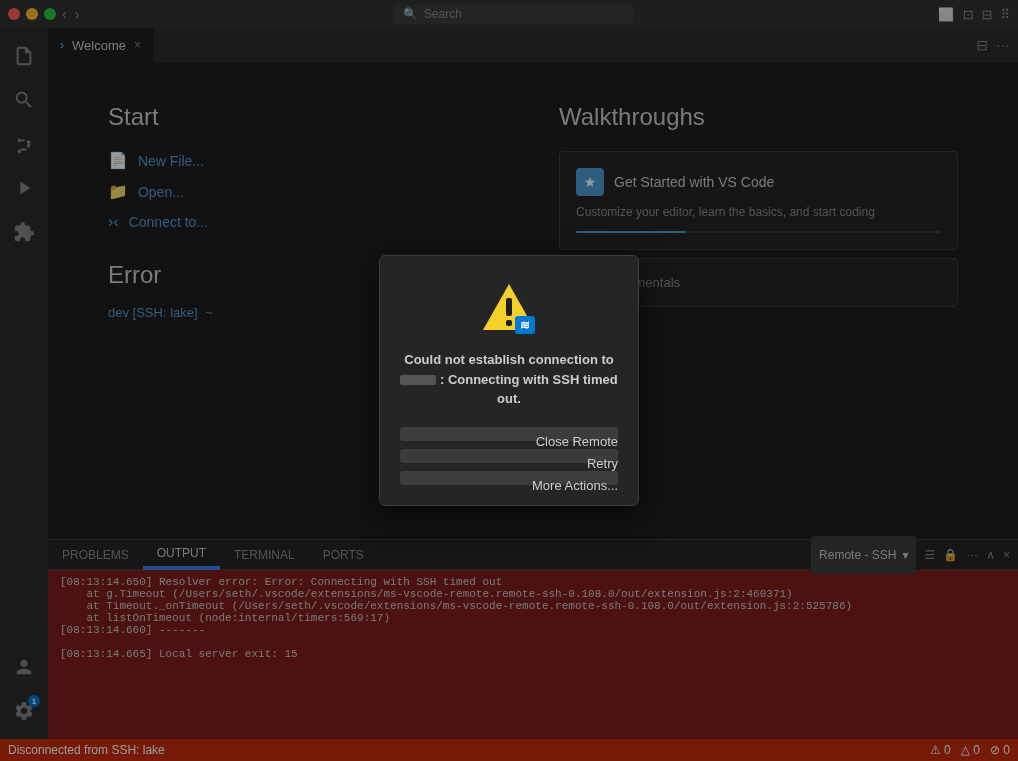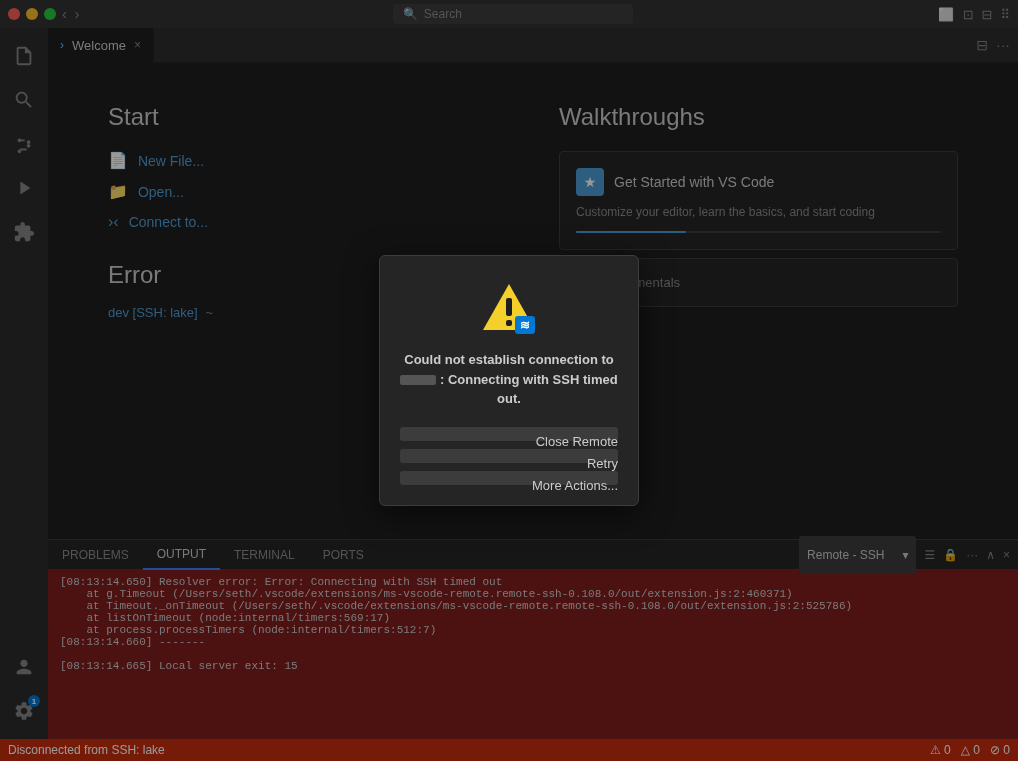--- a/index.html
+++ b/index.html
@@ -278,21 +278,21 @@
       height: 30px;
       display: flex;
       align-items: center;
       padding: 0 14px;
       color: #8c8c8c;
       font-size: 12px;
       cursor: pointer;
     }
     .panel-tab.active {
       color: #cccccc;
-      border-bottom: 2px solid #3b82f6;
+      border-bottom: 4px solid #3b82f6;
     }
     .panel-tab-actions {
       margin-left: auto;
       display: flex;
       align-items: center;
       gap: 8px;
       padding-right: 8px;
       color: #858585;
       font-size: 12px;
     }
@@ -329,21 +329,21 @@
     }
 
     
     .remote-ssh-badge {
       background: #3c3c3c;
       border-radius: 3px;
       padding: 0 8px;
       height: 38px;
       display: flex;
       align-items: center;
-      gap: 18px;
+      gap: 6px;
       font-size: 12px;
       color: #cccccc;
       cursor: pointer;
     }
 
     
     .modal-overlay {
       position: absolute;
       top: 0;
       left: 0;
@@ -544,21 +544,20 @@
           <span>···</span>
           <span>∧</span>
           <span>×</span>
         </div>
       </div>
       <div class="panel-content">
         <div>[08:13:14.650] Resolver error: Error: Connecting with SSH timed out</div>
         <div>&nbsp;&nbsp;&nbsp;&nbsp;at g.Timeout (/Users/seth/.vscode/extensions/ms-vscode-remote.remote-ssh-0.108.0/out/extension.js:2:460371)</div>
         <div>&nbsp;&nbsp;&nbsp;&nbsp;at Timeout._onTimeout (/Users/seth/.vscode/extensions/ms-vscode-remote.remote-ssh-0.108.0/out/extension.js:2:525786)</div>
         <div>&nbsp;&nbsp;&nbsp;&nbsp;at listOnTimeout (node:internal/timers:569:17)</div>
-        <div>&nbsp;&nbsp;&nbsp;&nbsp;at process.processTimers (node:internal/timers:512:7)</div>
         <div>[08:13:14.660] -------</div>
         <div>&nbsp;</div>
         <div>[08:13:14.665] Local server exit: 15</div>
       </div>
     </div>
   </div>
 </div>
 
 <div class="status-bar">
   <div class="status-left">

